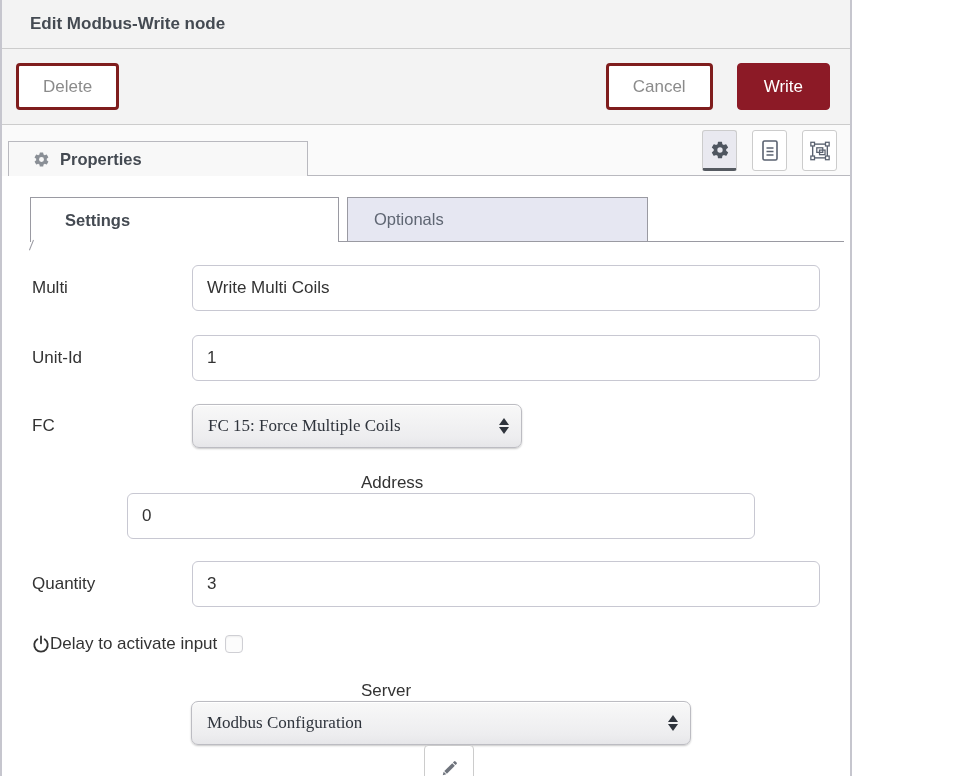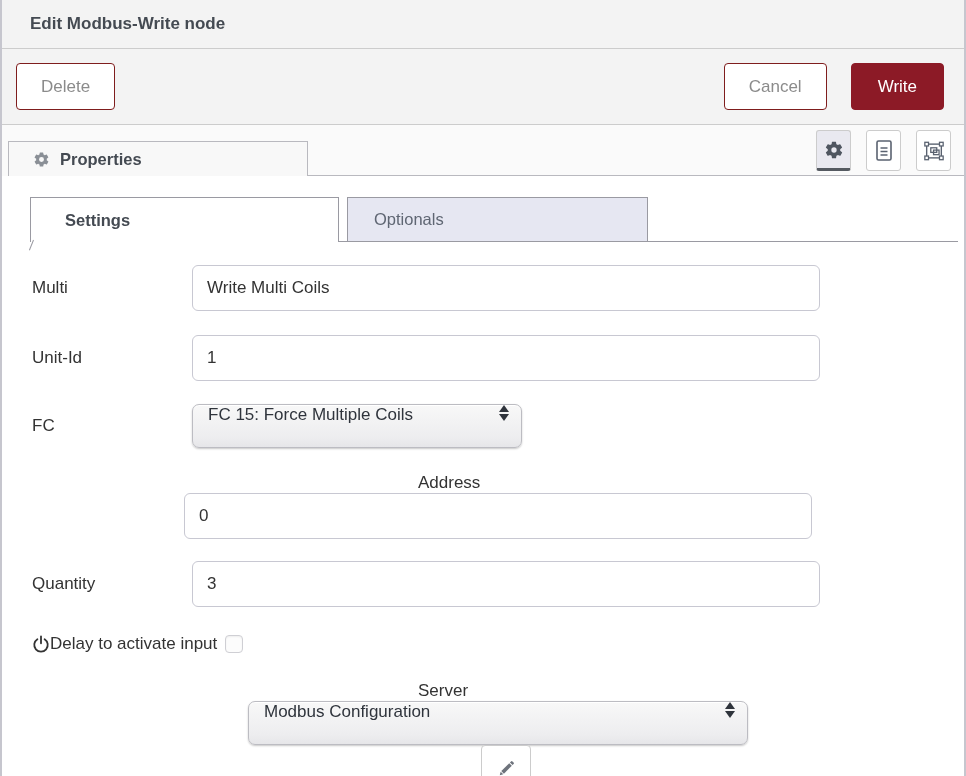--- a/index.html
+++ b/index.html
@@ -5,21 +5,21 @@
   * { box-sizing: border-box; margin: 0; padding: 0; }
   html, body { width: 966px; height: 776px; }
   body {
     font-family: "Liberation Sans", sans-serif;
     background: #ffffff;
     color: #333;
     overflow: hidden;
   }
   .dialog {
     position: relative;
-    width: 966px;
+    width: 852px;
     height: 776px;
     background: #ffffff;
     border-left: 2px solid #c6c6ce;
     border-right: 2px solid #c6c6ce;
   }
 
   
   .header {
     height: 49px;
     background: #f3f3f3;
@@ -42,21 +42,21 @@
   .btn {
     height: 47px;
     padding: 0 24px;
     border-radius: 4px;
     font-family: "Liberation Sans", sans-serif;
     font-size: 17px;
     cursor: pointer;
     display: inline-flex;
     align-items: center;
   }
-  .btn-secondary { background: #ffffff; border: 1px solid #7f1d1d; color: #8b8b8b; }
+  .btn-secondary { background: #ffffff; border: 3px solid #7f1d1d; color: #8b8b8b; }
   .btn-done { background: #8C1A26; border: 1px solid #8C1A26; color: #ffffff; margin-left: 24px; padding: 0 26px; }
   .toolbar .spacer { flex: 1; }
 
   
   .prop-tabbar {
     position: relative;
     height: 51px;
     background: #fafafa;
   }
   .prop-tabbar::after {
@@ -173,24 +173,26 @@
   }
 
   
   .select {
     height: 44px;
     border: 1px solid #bcbcc2;
     border-radius: 7px;
     background: linear-gradient(180deg, #f8f8f8 0%, #ededef 78%, #e6e6e9 100%);
     box-shadow: 0 1px 2px rgba(0,0,0,0.22), inset 0 1px 0 rgba(255,255,255,0.9);
     display: flex;
+    align-items: center;
     padding: 0 12px 0 15px;
     font-size: 17px;
     color: #2f343c;
     cursor: pointer;
+    font-family: Liberation Serif, serif;
   }
   .select-fc { width: 330px; }
   .select-server { width: 500px; }
   .spinner { margin-left: auto; display: flex; flex-direction: column; gap: 2px; align-items: center; }
   .tri-up    { width: 0; height: 0; border-left: 5px solid transparent; border-right: 5px solid transparent; border-bottom: 7px solid #2f343c; }
   .tri-down  { width: 0; height: 0; border-left: 5px solid transparent; border-right: 5px solid transparent; border-top: 7px solid #2f343c; }
 
   
   .row-delay { font-size: 17px; color: #333; }
   .checkbox {

